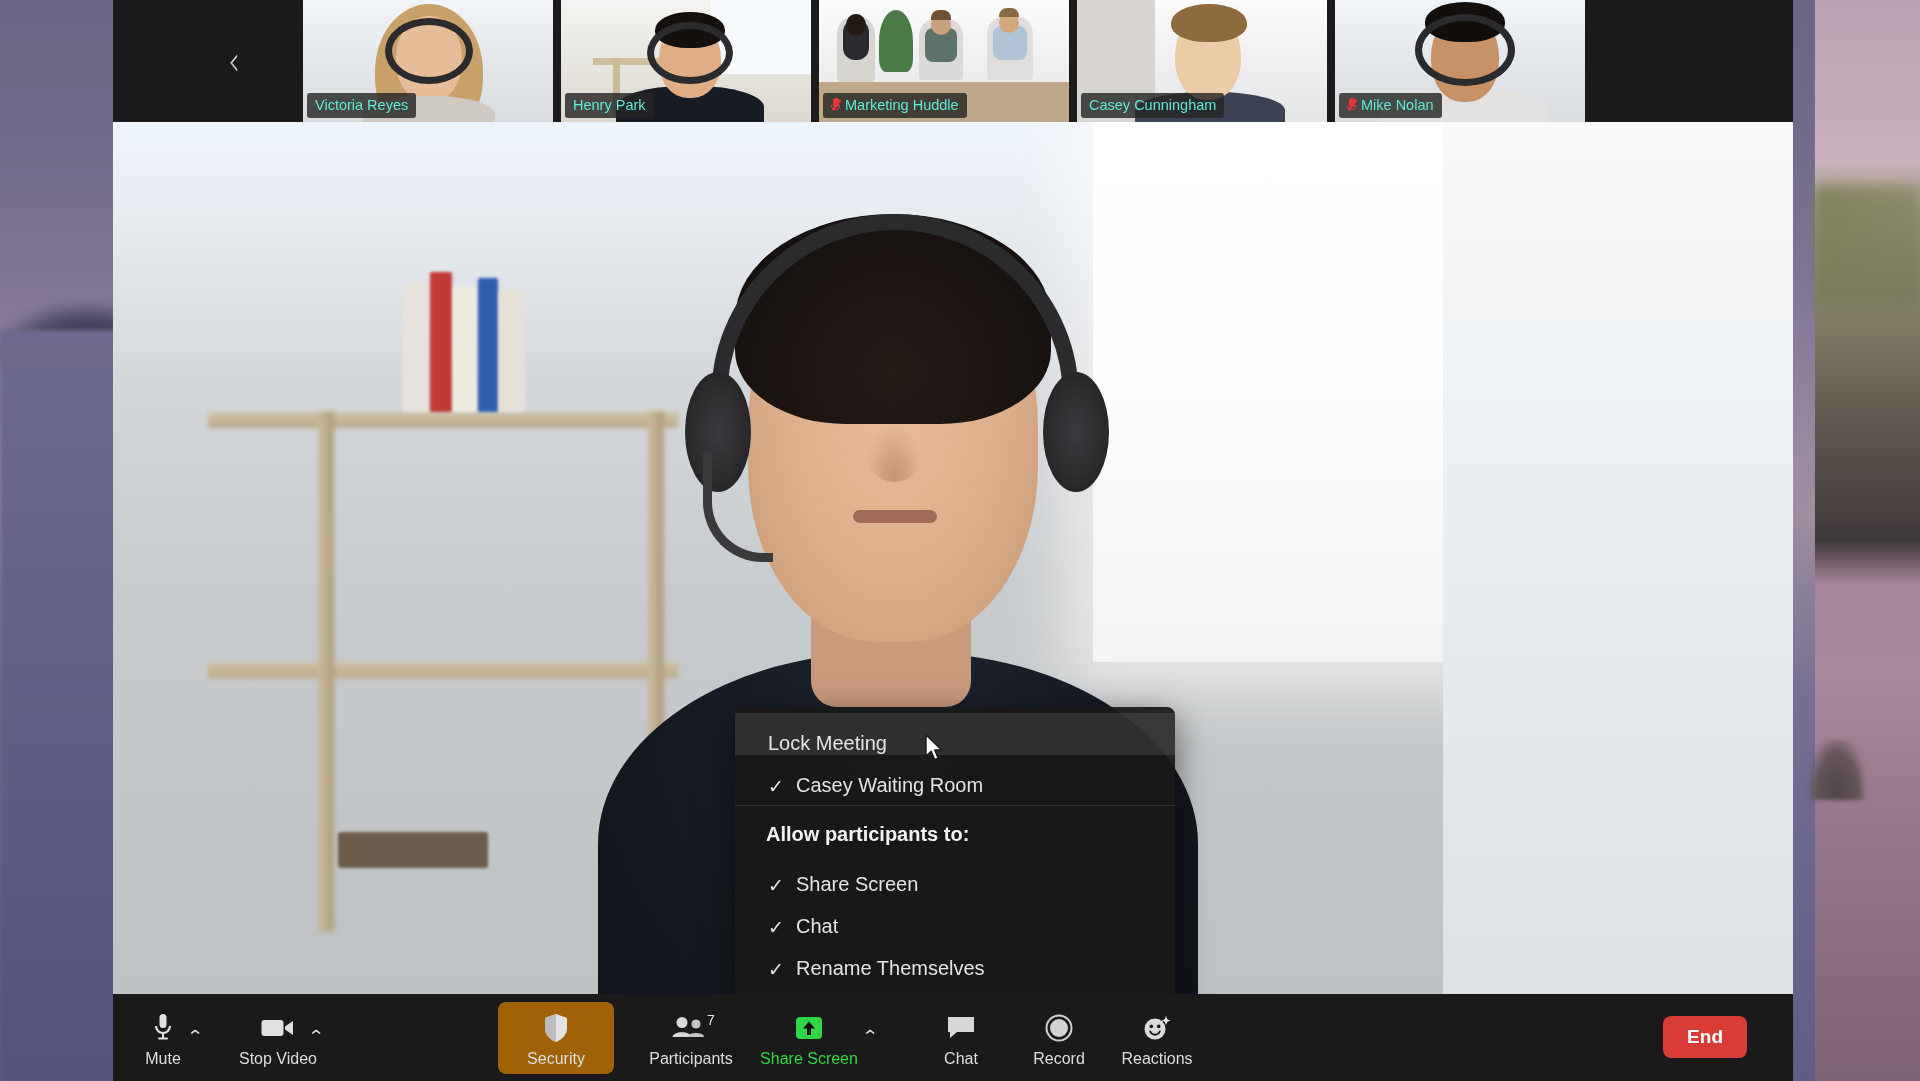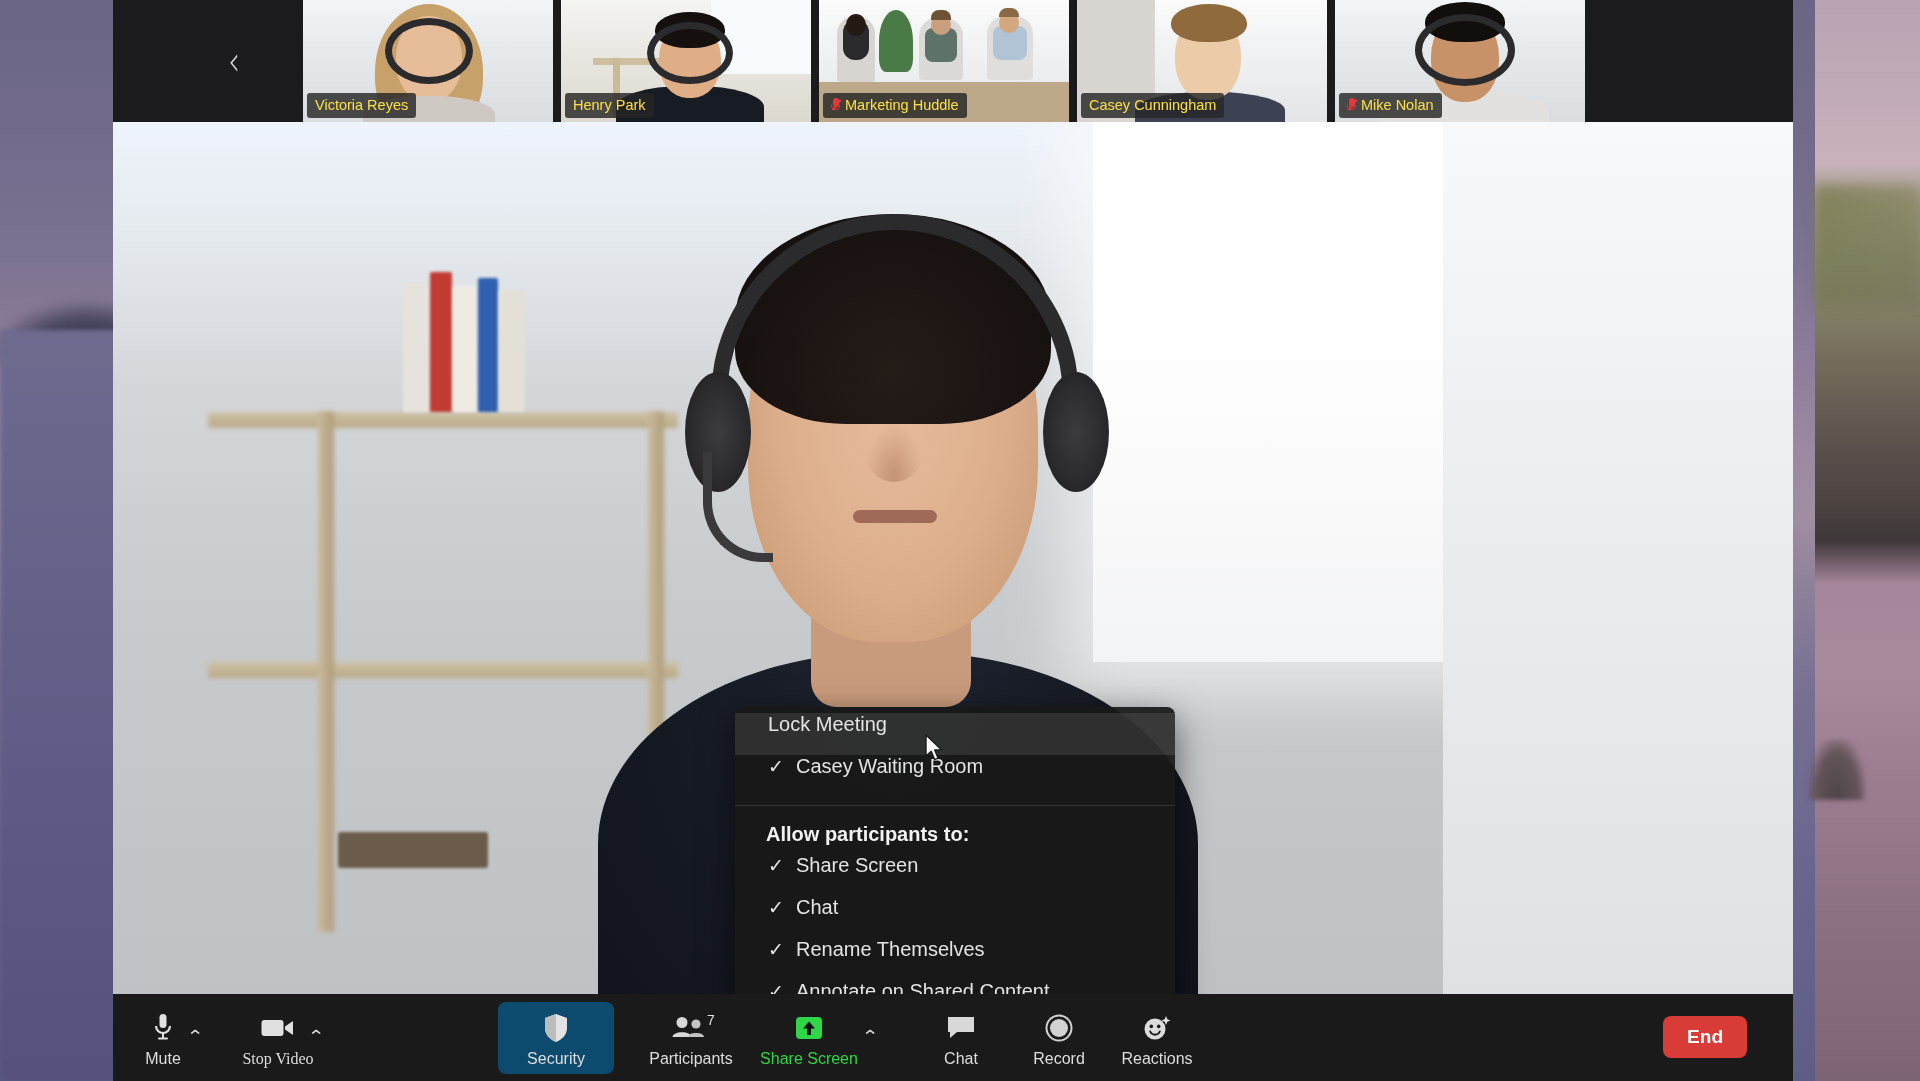--- a/index.html
+++ b/index.html
@@ -105,21 +105,21 @@
   .room-warm{ background:linear-gradient(180deg,#f4f4f2 0%,#e9e7e1 45%,#dcd8cf 100%); }
   .room-office{ background:linear-gradient(180deg,#fbfbfb 0%,#eef0f1 50%,#e3e5e6 100%); }
 
   .hair{ position:absolute; border-radius:50% 50% 45% 45%; }
   .face{ position:absolute; border-radius:48% 48% 46% 46%; }
   .body{ position:absolute; border-radius:46% 46% 0 0; }
   .hp{ position:absolute; border-radius:50%; border:7px solid #2b2b2e; }
 
   .namebadge{
     position:absolute; left:4px; bottom:4px;
-    background:rgba(38,38,38,.82); color:#fde047;
+    background:rgba(38,38,38,.82); color:#5eead4;
     font-size:14.5px; line-height:1; padding:5px 8px 6px;
     border-radius:3px; display:flex; align-items:center; gap:5px;
     max-width:238px; white-space:nowrap; overflow:hidden;
   }
   .mic-muted{ position:relative; width:9px; height:14px; flex:0 0 9px; }
   .mic-muted .cap{
     position:absolute; left:1.5px; top:0; width:6px; height:9px;
     background:#e8363b; border-radius:3px;
   }
   .mic-muted .arc{
@@ -216,21 +216,21 @@
   #sec-menu{
     position:absolute; left:622px; top:585px; width:440px;
     background:rgba(24,24,24,.94);
     border-radius:8px;
     box-shadow:0 10px 34px rgba(0,0,0,.55);
     padding:6px 0 8px;
     color:#e6e6e6;
     overflow:hidden;
   }
   .mi{
-    position:relative; height:42px; display:flex; align-items:flex-start;
+    position:relative; height:42px; display:flex; align-items:flex-end;
     padding-left:33px; font-size:20px; color:#e3e3e3;
   }
   .mi.hover{ background:rgba(255,255,255,.10); }
   .mi .chk{
     position:absolute; left:33px; width:18px; font-size:19px; color:#e8e8e8;
     font-family:"DejaVu Sans", sans-serif;
   }
   .mi.checked{ padding-left:61px; }
   .mi-sep{ height:1px; background:rgba(255,255,255,.13); margin:8px 0; }
   .mi-head{
@@ -250,21 +250,21 @@
     position:absolute; top:8px; height:72px; width:116px;
     display:flex; flex-direction:column; align-items:center; justify-content:flex-start;
     padding-top:10px; color:#dedede; font-size:16px; border-radius:8px;
   }
   .tb-item .lbl{ position:absolute; bottom:6px; white-space:nowrap; }
   .tb-item .ico{ height:32px; display:flex; align-items:center; justify-content:center; }
   .tb-caret{
     position:absolute; top:32px; color:#dcdcdc; font-size:17px;
     font-family:"DejaVu Sans", sans-serif; transform:scaleX(1.25);
   }
-  #tb-security{ background:#0c4a6e; }
+  #tb-security{ background:#a16207; }
   #tb-share .lbl{ color:#2fd645; }
 
   #end-btn{
     position:absolute; right:46px; top:22px;
     background:#d93b37; color:#fff; font-size:19px; font-weight:bold;
     padding:10px 24px; border-radius:8px; border:none; cursor:pointer;
     font-family:"Liberation Sans", sans-serif;
   }
 
   .badge-count{
@@ -468,21 +468,21 @@
           <rect x="6.5" y="1" width="7" height="14" rx="3.5" fill="#e0e0e0"></rect>
           <path d="M3 13 a7 7 0 0 0 14 0" fill="none" stroke="#e0e0e0" stroke-width="2.2"></path>
           <rect x="9" y="20" width="2" height="5" fill="#e0e0e0"></rect>
           <rect x="5" y="24.5" width="10" height="2" rx="1" fill="#e0e0e0"></rect>
         </svg>
       </div>
       <span class="lbl">Mute</span>
     </div>
     <div class="tb-caret" style="left:75px;">⌃</div>
 
-    <div class="tb-item" style="left:107px;font-family:Liberation Serif, serif;">
+    <div class="tb-item" style="left:107px;">
       <div class="ico">
         <svg width="34" height="22" viewBox="0 0 34 22">
           <rect x="0.5" y="3" width="22" height="16" rx="3" fill="#e0e0e0"></rect>
           <path d="M24 9.5 L32 4 L32 18 L24 12.5 Z" fill="#e0e0e0"></path>
         </svg>
       </div>
       <span class="lbl">Stop Video</span>
     </div>
     <div class="tb-caret" style="left:196px;">⌃</div>
 

